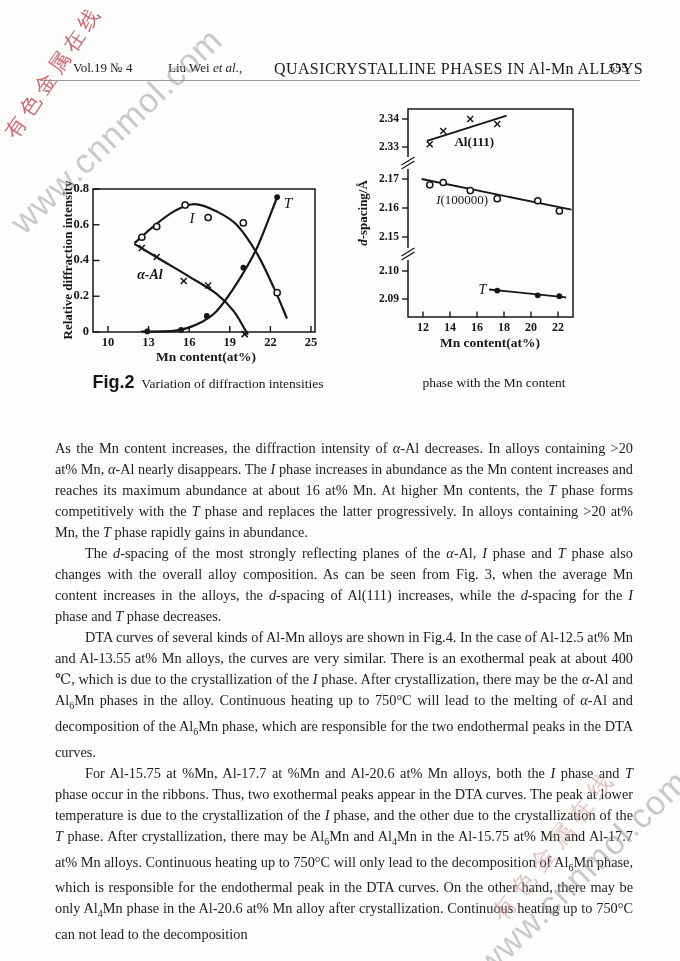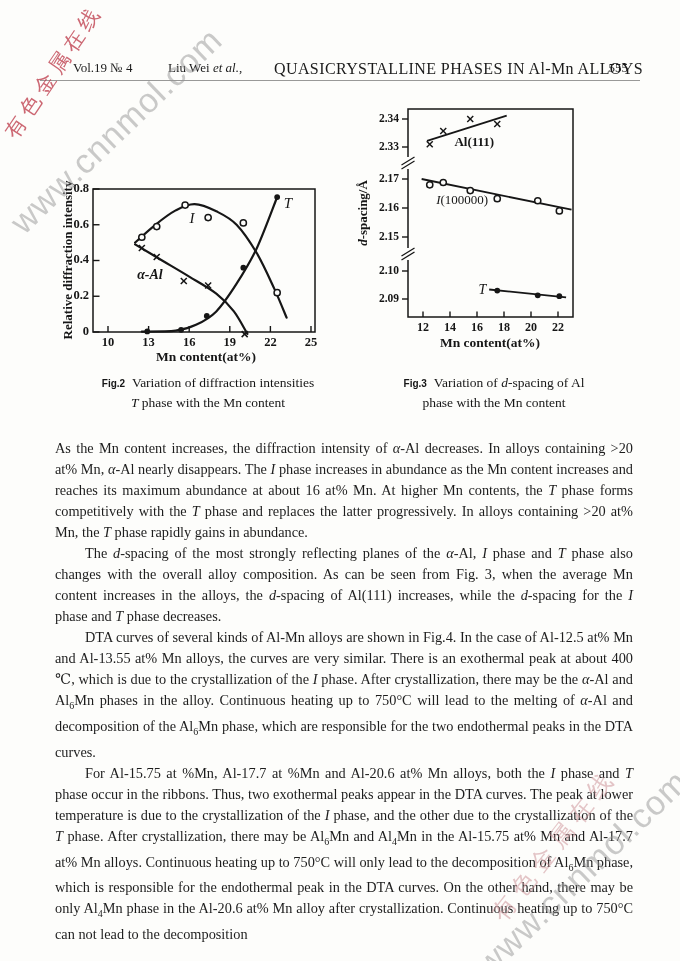--- a/index.html
+++ b/index.html
@@ -16,21 +16,21 @@
   .hdr .pnum{position:absolute; right:28px; top:0;}
   .hdr-rule{position:absolute; top:80px; left:40px; width:600px; border-top:1.4px solid #6d6d6d; opacity:.7;}
   
   .figbox{position:absolute;}
   #fig2-wrap{left:60px; top:168px; width:285px; height:200px;}
   #fig3-wrap{left:352px; top:94px; width:272px; height:258px;}
   
   .caption{position:absolute; top:373px; font-size:13.5px; line-height:19px; text-align:center; color:#161616;}
   #cap2{left:62px; width:292px;}
   #cap3{left:350px; width:288px;}
-  .caption b{font-family:"Liberation Sans","DejaVu Sans",sans-serif; font-size:10px;}
+  .caption b{font-family:"Liberation Sans","DejaVu Sans",sans-serif; font-size:18px;}
   
   .bodytext{position:absolute; left:55px; top:438px; width:578px; font-size:14.3px; line-height:21px; text-align:justify; color:#1d1d1d;}
   .bodytext p{margin:0; text-indent:30px;}
   .bodytext p.no-indent{text-indent:0;}
   .bodytext sub{font-size:10px;}
   
   .wm{position:absolute; white-space:nowrap; pointer-events:none; transform-origin:left center;}
   .wm-cn-tl{left:10px; top:122px; font-size:21px; letter-spacing:5px; color:rgba(190,60,75,.78); transform:rotate(-56deg);}
   .wm-url-tl{left:16px; top:208px; font-size:34px; letter-spacing:1px; color:rgba(150,150,150,.5);
              font-family:"Liberation Sans","DejaVu Sans",sans-serif; transform:rotate(-44deg);}
@@ -166,24 +166,22 @@
         <circle cx="185.75" cy="201.3600000000004" r="2.9" fill="#161616"></circle>
         <circle cx="207.35000000000002" cy="202.1999999999997" r="2.9" fill="#161616"></circle>
         <text x="122.30000000000001" y="48.52000000000049" text-anchor="middle" fill="#161616" font-family="&quot;Liberation Serif&quot;,&quot;DejaVu Serif&quot;,serif" font-size="13" font-weight="bold" font-style="normal" dominant-baseline="middle"><tspan>Al(111)</tspan></text>
         <text x="110.15" y="107.04000000000015" text-anchor="middle" fill="#161616" font-family="&quot;Liberation Serif&quot;,&quot;DejaVu Serif&quot;,serif" font-size="13" font-weight="normal" font-style="normal" dominant-baseline="middle"><tspan font-style="italic">I</tspan><tspan>(100000)</tspan></text>
         <text x="130.39999999999998" y="196.87999999999968" text-anchor="middle" fill="#161616" font-family="&quot;Liberation Serif&quot;,&quot;DejaVu Serif&quot;,serif" font-size="14" font-weight="normal" font-style="normal" dominant-baseline="middle"><tspan font-style="italic">T</tspan></text>
       </svg>
   </div>
 
   <div class="caption" id="cap2">
     <div class="cap-line"><b>Fig.2</b>&nbsp;&nbsp;Variation of diffraction intensities</div>
-    <div class="cap-line"><i>T</i> phase with the Mn content</div>
   </div>
   <div class="caption" id="cap3">
-    <div class="cap-line"><b>Fig.3</b>&nbsp;&nbsp;Variation of <i>d</i>-spacing of Al</div>
     <div class="cap-line">phase with the Mn content</div>
   </div>
 
   <div class="bodytext">
     <p class="no-indent">As the Mn content increases, the diffraction intensity of <i>α</i>-Al decreases. In alloys containing &gt;20 at% Mn, <i>α</i>-Al nearly disappears. The <i>I</i> phase increases in abundance as the Mn content increases and reaches its maximum abundance at about 16 at% Mn. At higher Mn contents, the <i>T</i> phase forms competitively with the <i>T</i> phase and replaces the latter progressively. In alloys containing &gt;20 at% Mn, the <i>T</i> phase rapidly gains in abundance.</p>
     <p>The <i>d</i>-spacing of the most strongly reflecting planes of the <i>α</i>-Al, <i>I</i> phase and <i>T</i> phase also changes with the overall alloy composition. As can be seen from Fig. 3, when the average Mn content increases in the alloys, the <i>d</i>-spacing of Al(111) increases, while the <i>d</i>-spacing for the <i>I</i> phase and <i>T</i> phase decreases.</p>
     <p>DTA curves of several kinds of Al-Mn alloys are shown in Fig.4. In the case of Al-12.5 at% Mn and Al-13.55 at% Mn alloys, the curves are very similar. There is an exothermal peak at about 400 ℃, which is due to the crystallization of the <i>I</i> phase. After crystallization, there may be the <i>α</i>-Al and Al<sub>6</sub>Mn phases in the alloy. Continuous heating up to 750°C will lead to the melting of <i>α</i>-Al and decomposition of the Al<sub>6</sub>Mn phase, which are responsible for the two endothermal peaks in the DTA curves.</p>
     <p>For Al-15.75 at %Mn, Al-17.7 at %Mn and Al-20.6 at% Mn alloys, both the <i>I</i> phase and <i>T</i> phase occur in the ribbons. Thus, two exothermal peaks appear in the DTA curves. The peak at lower temperature is due to the crystallization of the <i>I</i> phase, and the other due to the crystallization of the <i>T</i> phase. After crystallization, there may be Al<sub>6</sub>Mn and Al<sub>4</sub>Mn in the Al-15.75 at% Mn and Al-17.7 at% Mn alloys. Continuous heating up to 750°C will only lead to the decomposition of Al<sub>6</sub>Mn phase, which is responsible for the endothermal peak in the DTA curves. On the other hand, there may be only Al<sub>4</sub>Mn phase in the Al-20.6 at% Mn alloy after crystallization. Continuous heating up to 750°C can not lead to the decomposition</p>
   </div>
 

